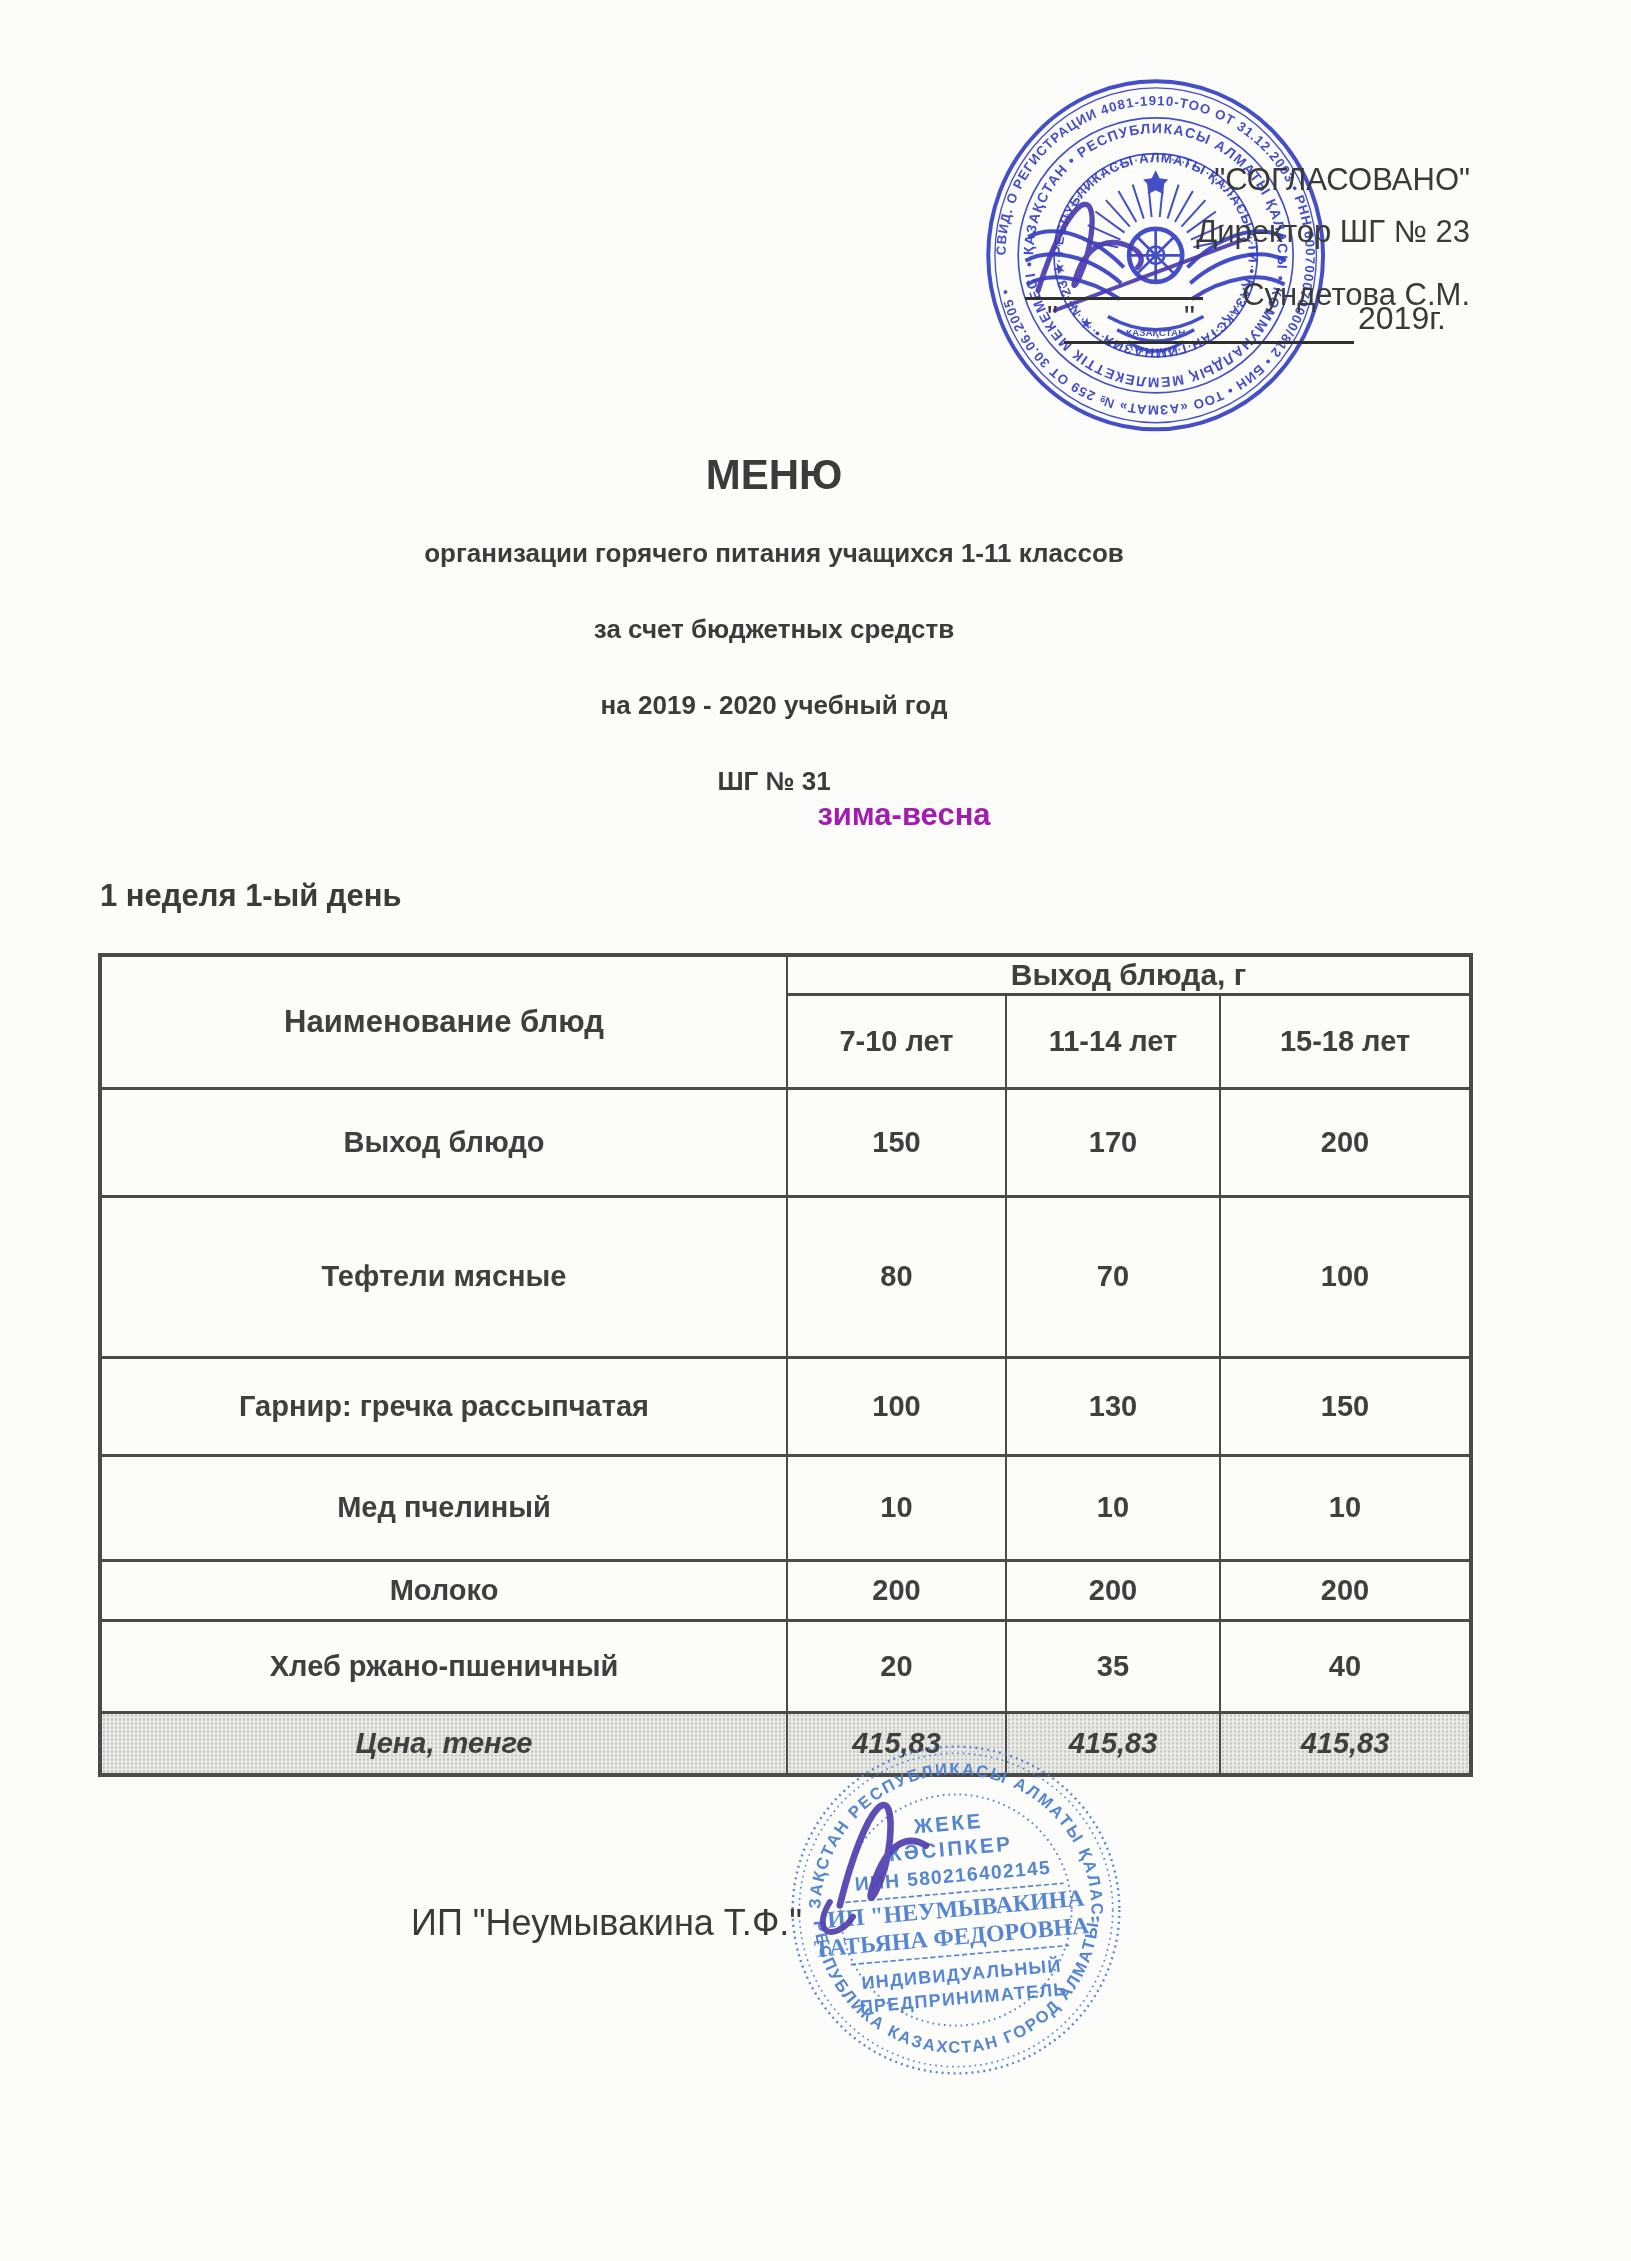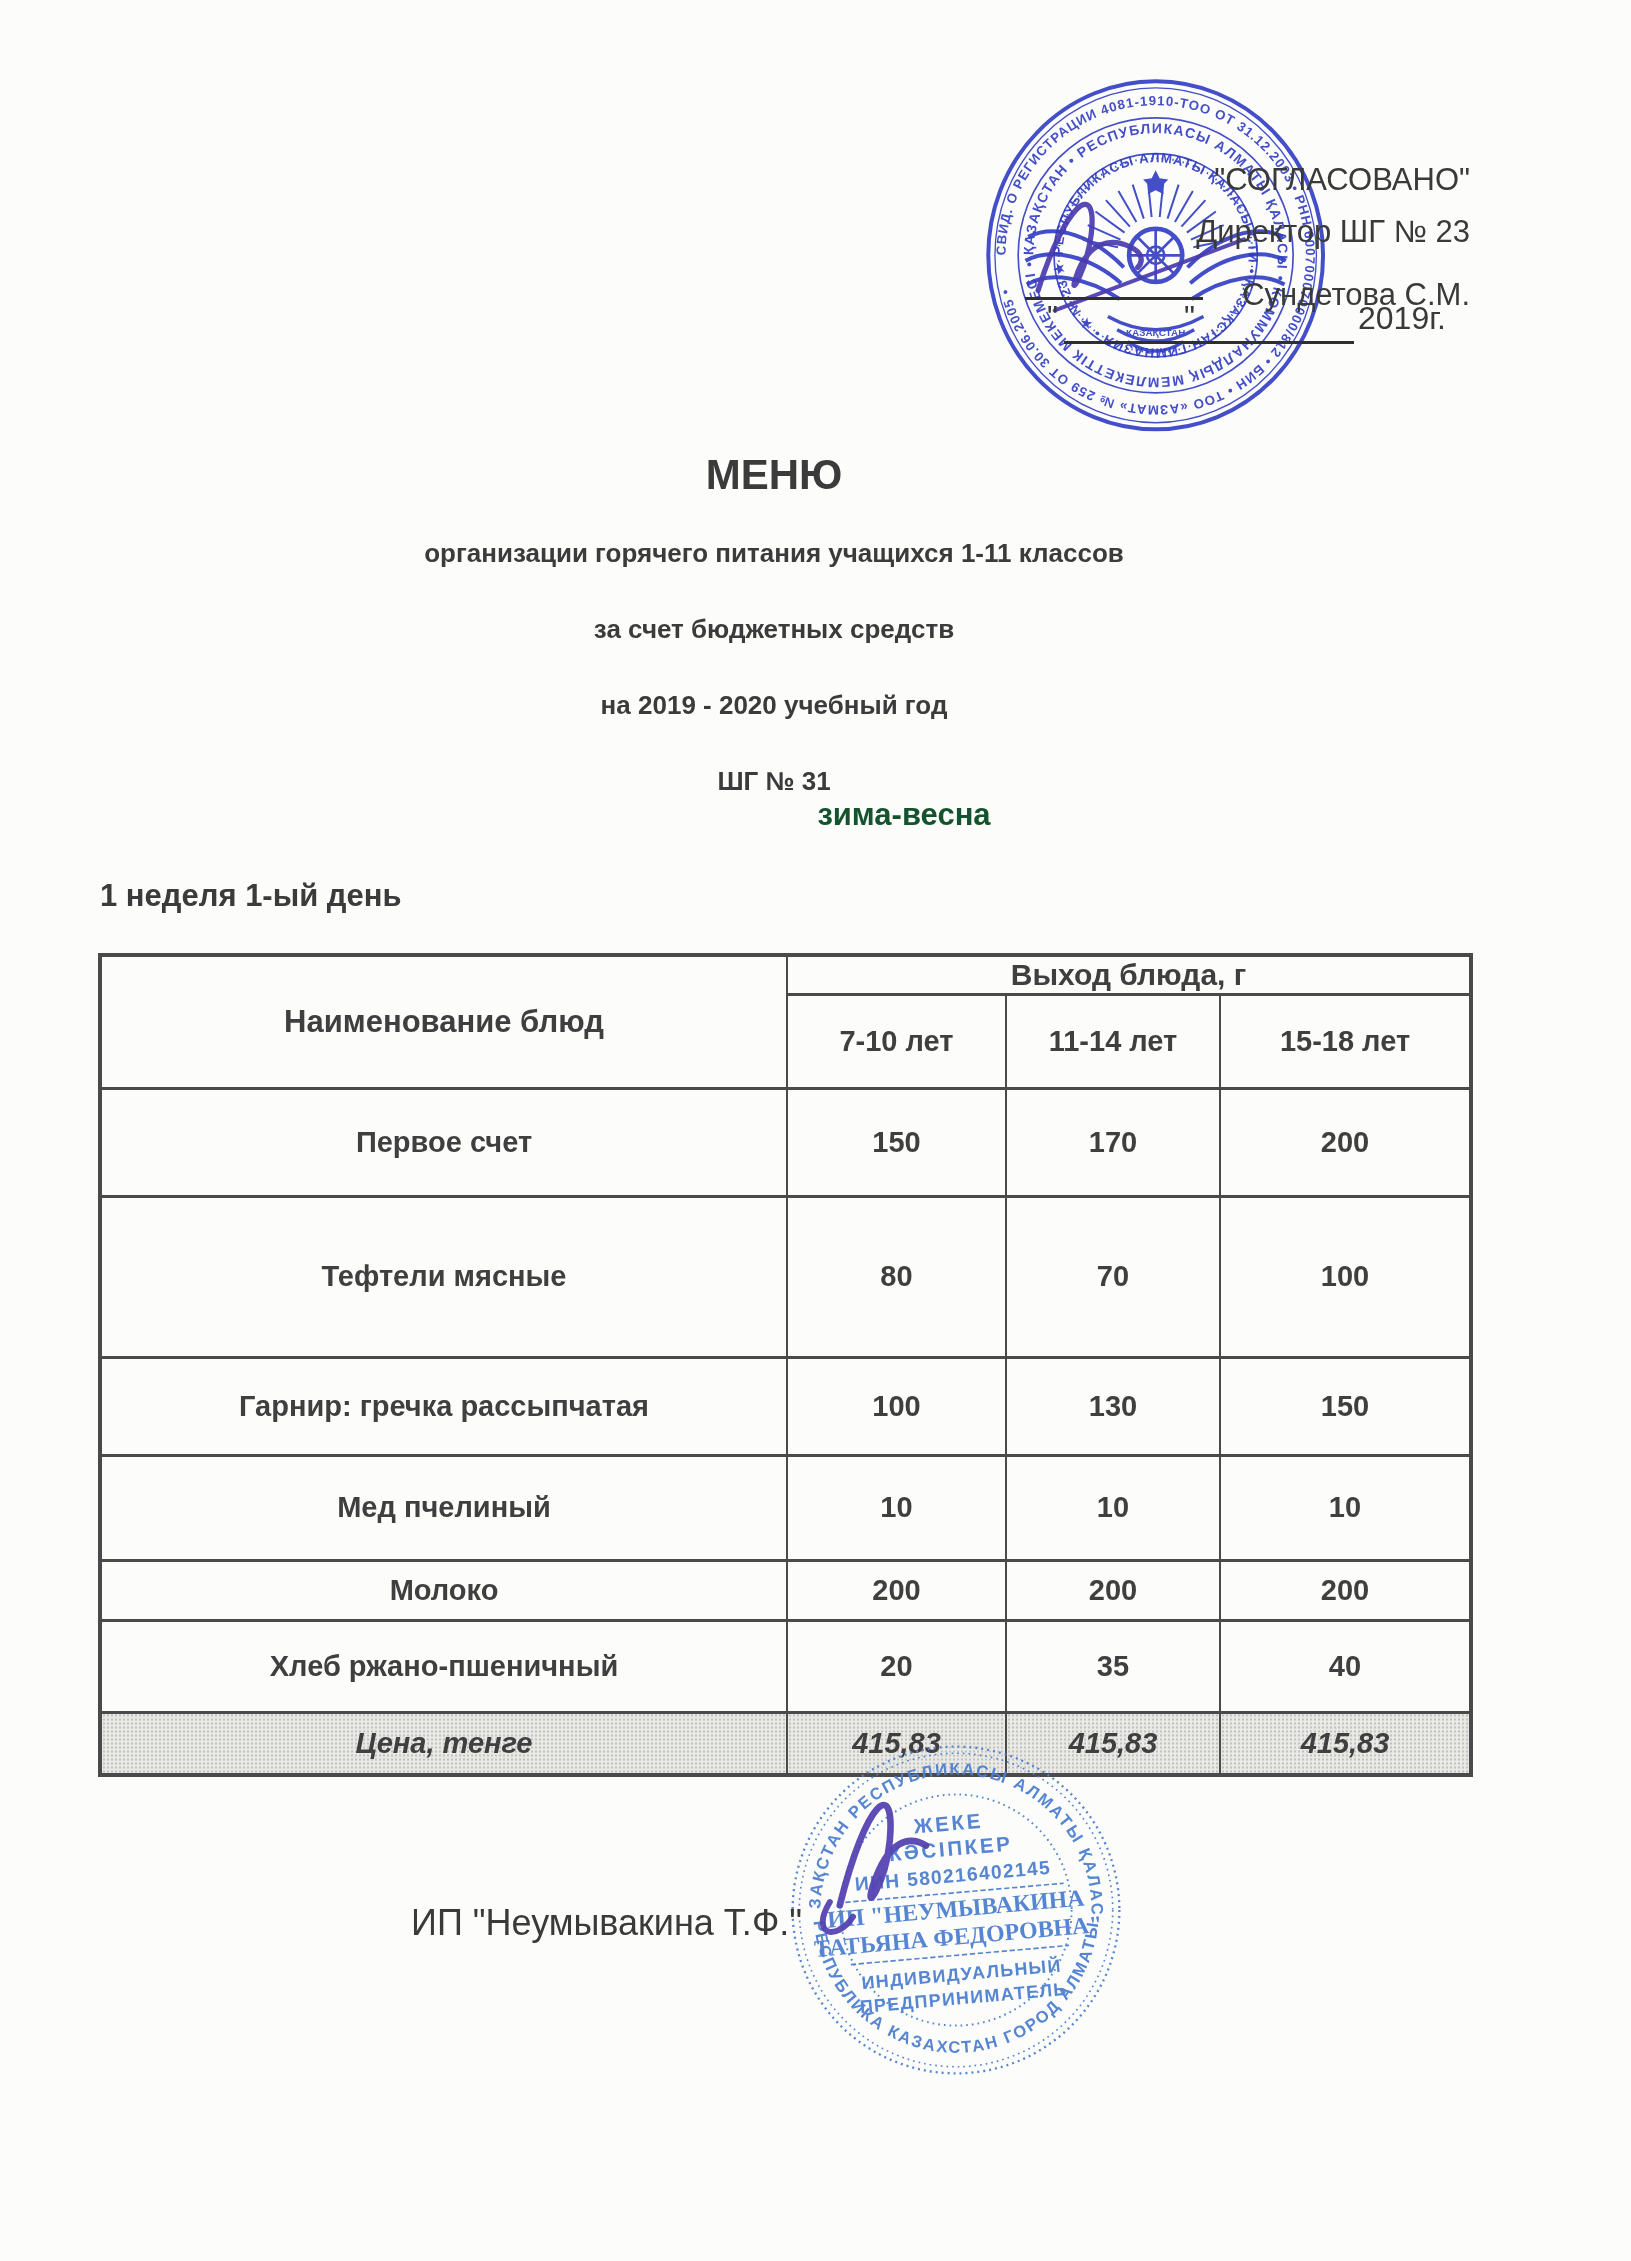--- a/index.html
+++ b/index.html
@@ -53,21 +53,21 @@
   }
   .title-main{font-size:42px;line-height:61px;}
   .title-sub{font-size:26px;line-height:56px;margin-top:20px;}
   .season-label{
     position:absolute;
     left:731px;top:797px;
     width:346px;
     text-align:center;
     font-size:31px;
     font-weight:bold;
-    color:#14532d;
+    color:#a21caf;
   }
   .week-day-label{
     position:absolute;
     left:100px;top:878px;
     font-size:31px;
     font-weight:bold;
     color:#3b3b3b;
   }
   
   .menu-table{
@@ -190,21 +190,21 @@
         <tr style="height:39px">
       <th class="dish-h" rowspan="2">Наименование блюд</th>
       <th class="group-h" colspan="3">Выход блюда, г</th>
     </tr>
     <tr style="height:94px">
       <th class="age-h">7-10 лет</th>
       <th class="age-h">11-14 лет</th>
       <th class="age-h">15-18 лет</th>
     </tr>
     <tr style="height:108px">
-      <td class="dish-c">Первое счет</td>
+      <td class="dish-c">Выход блюдо</td>
       <td class="num-c">150</td>
       <td class="num-c">170</td>
       <td class="num-c">200</td>
     </tr>
     <tr style="height:161px">
       <td class="dish-c">Тефтели мясные</td>
       <td class="num-c">80</td>
       <td class="num-c">70</td>
       <td class="num-c">100</td>
     </tr>

